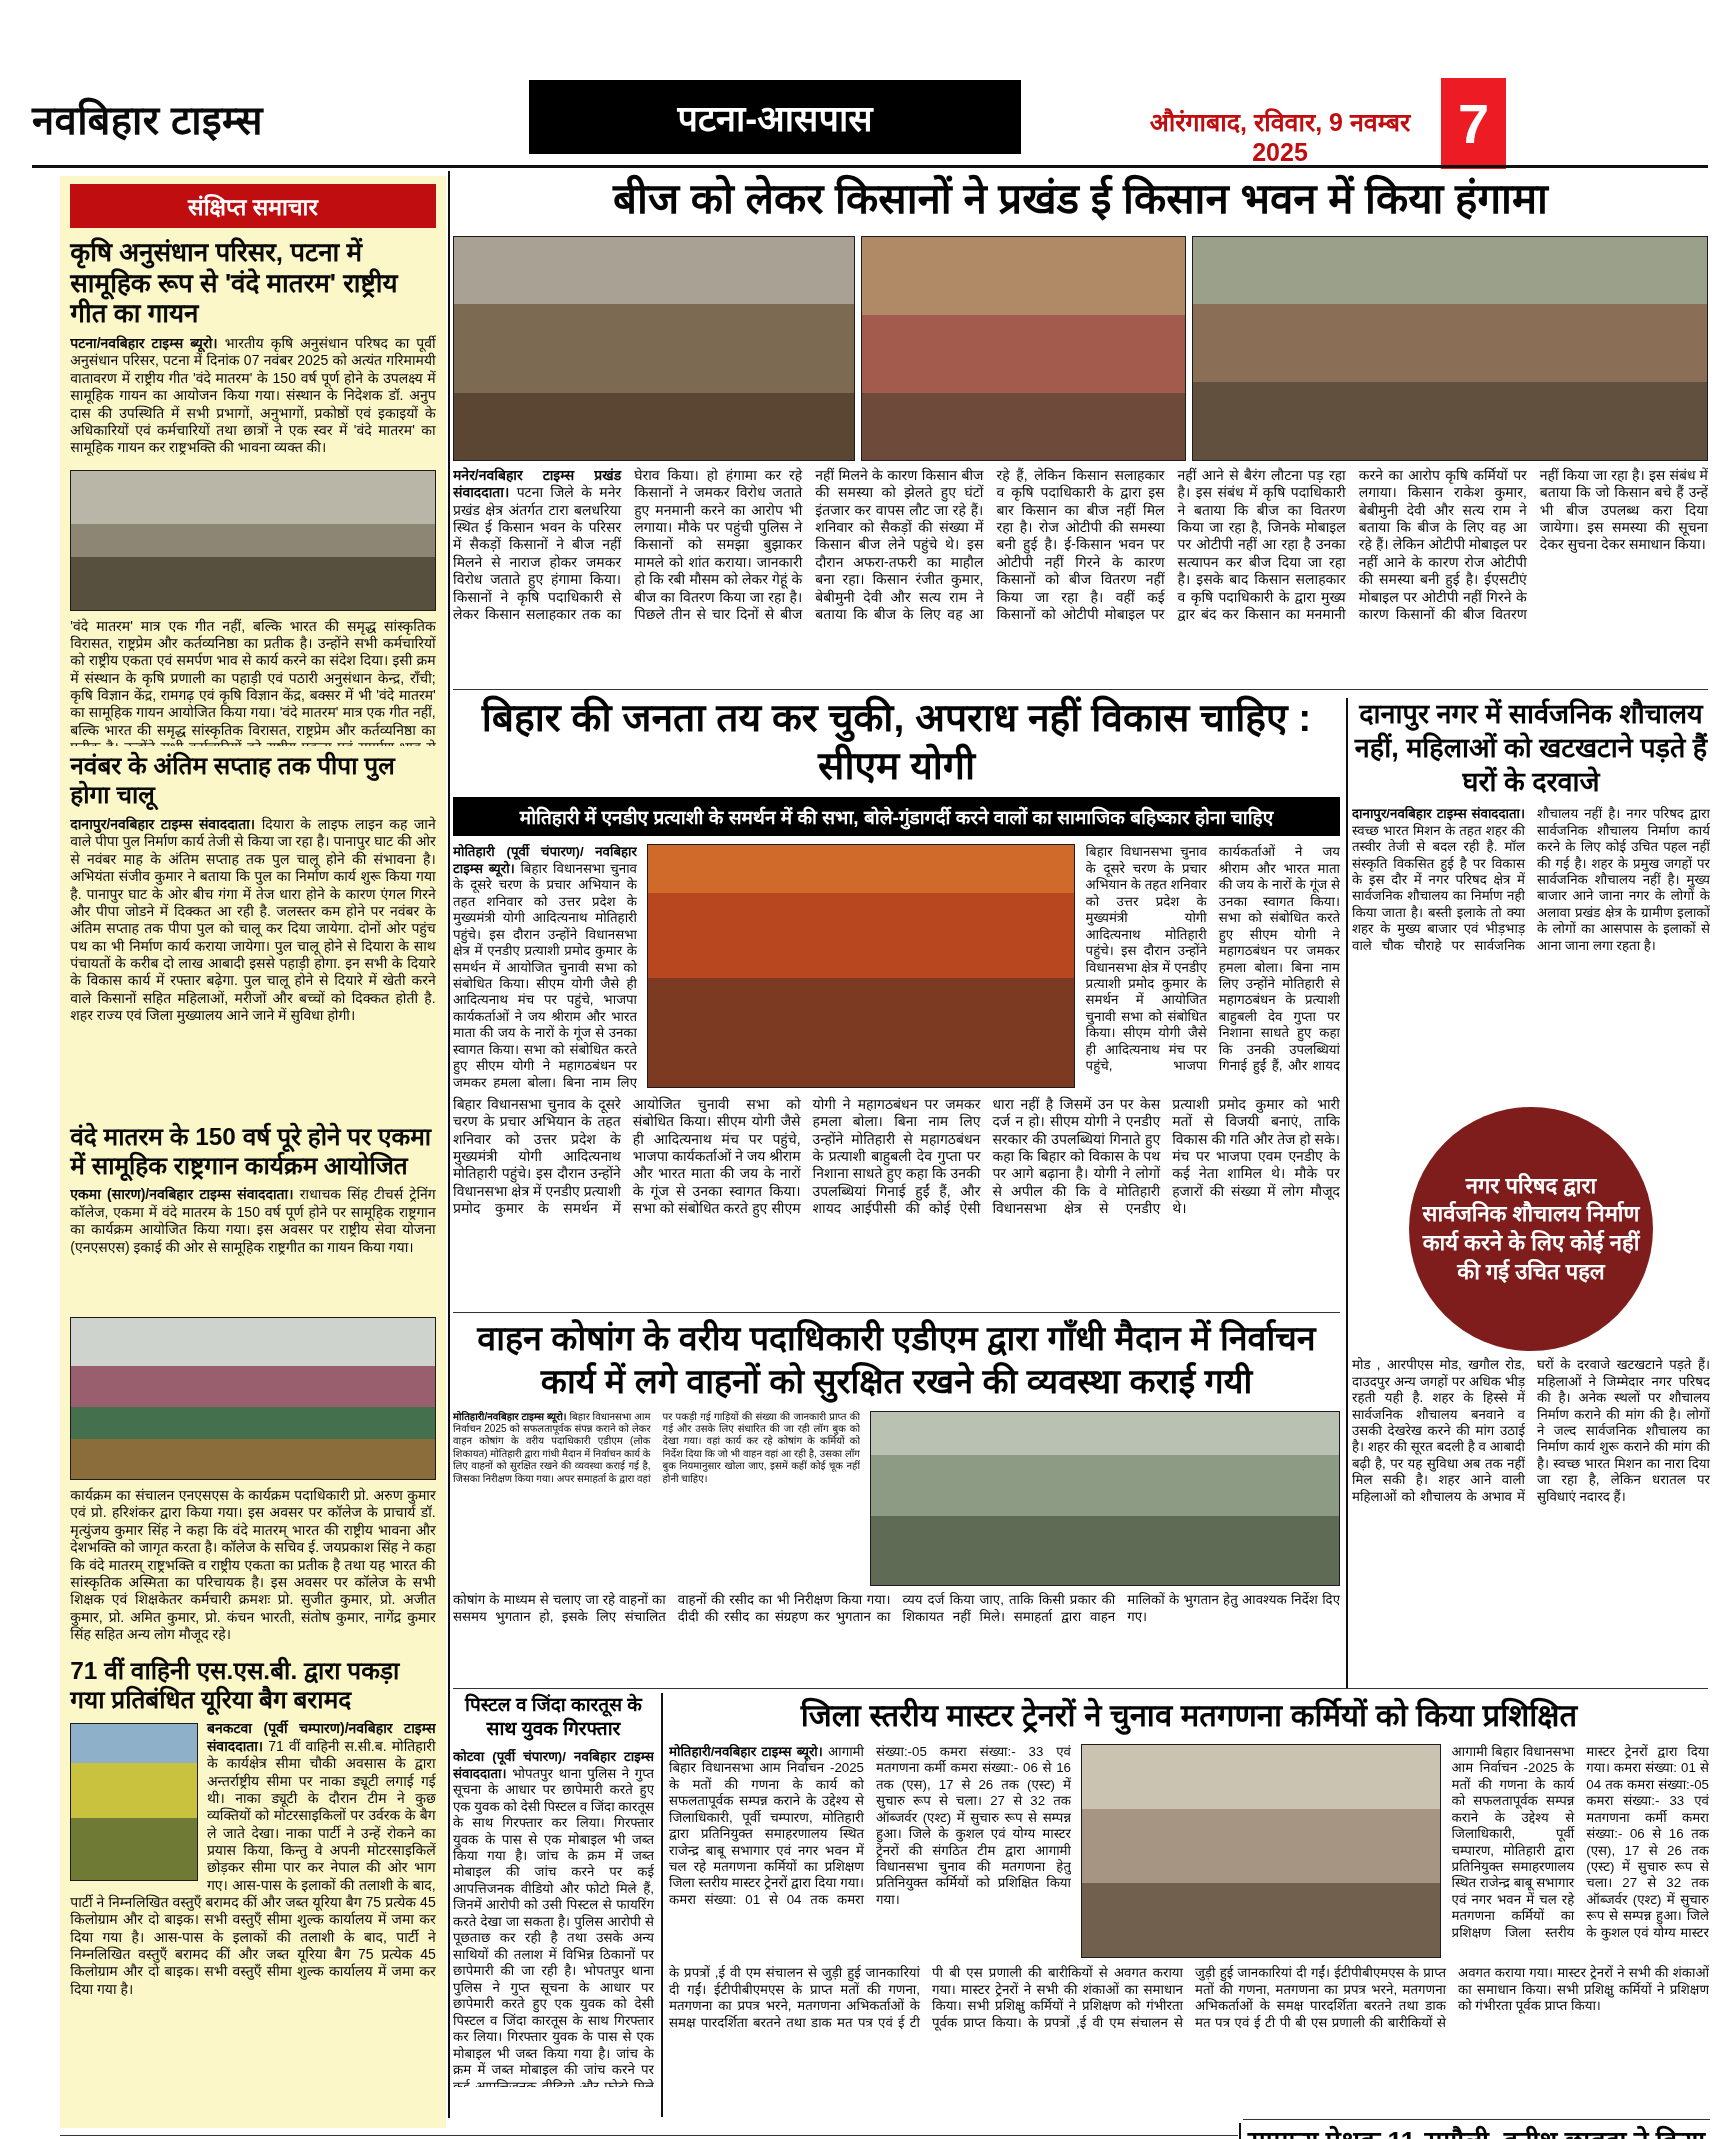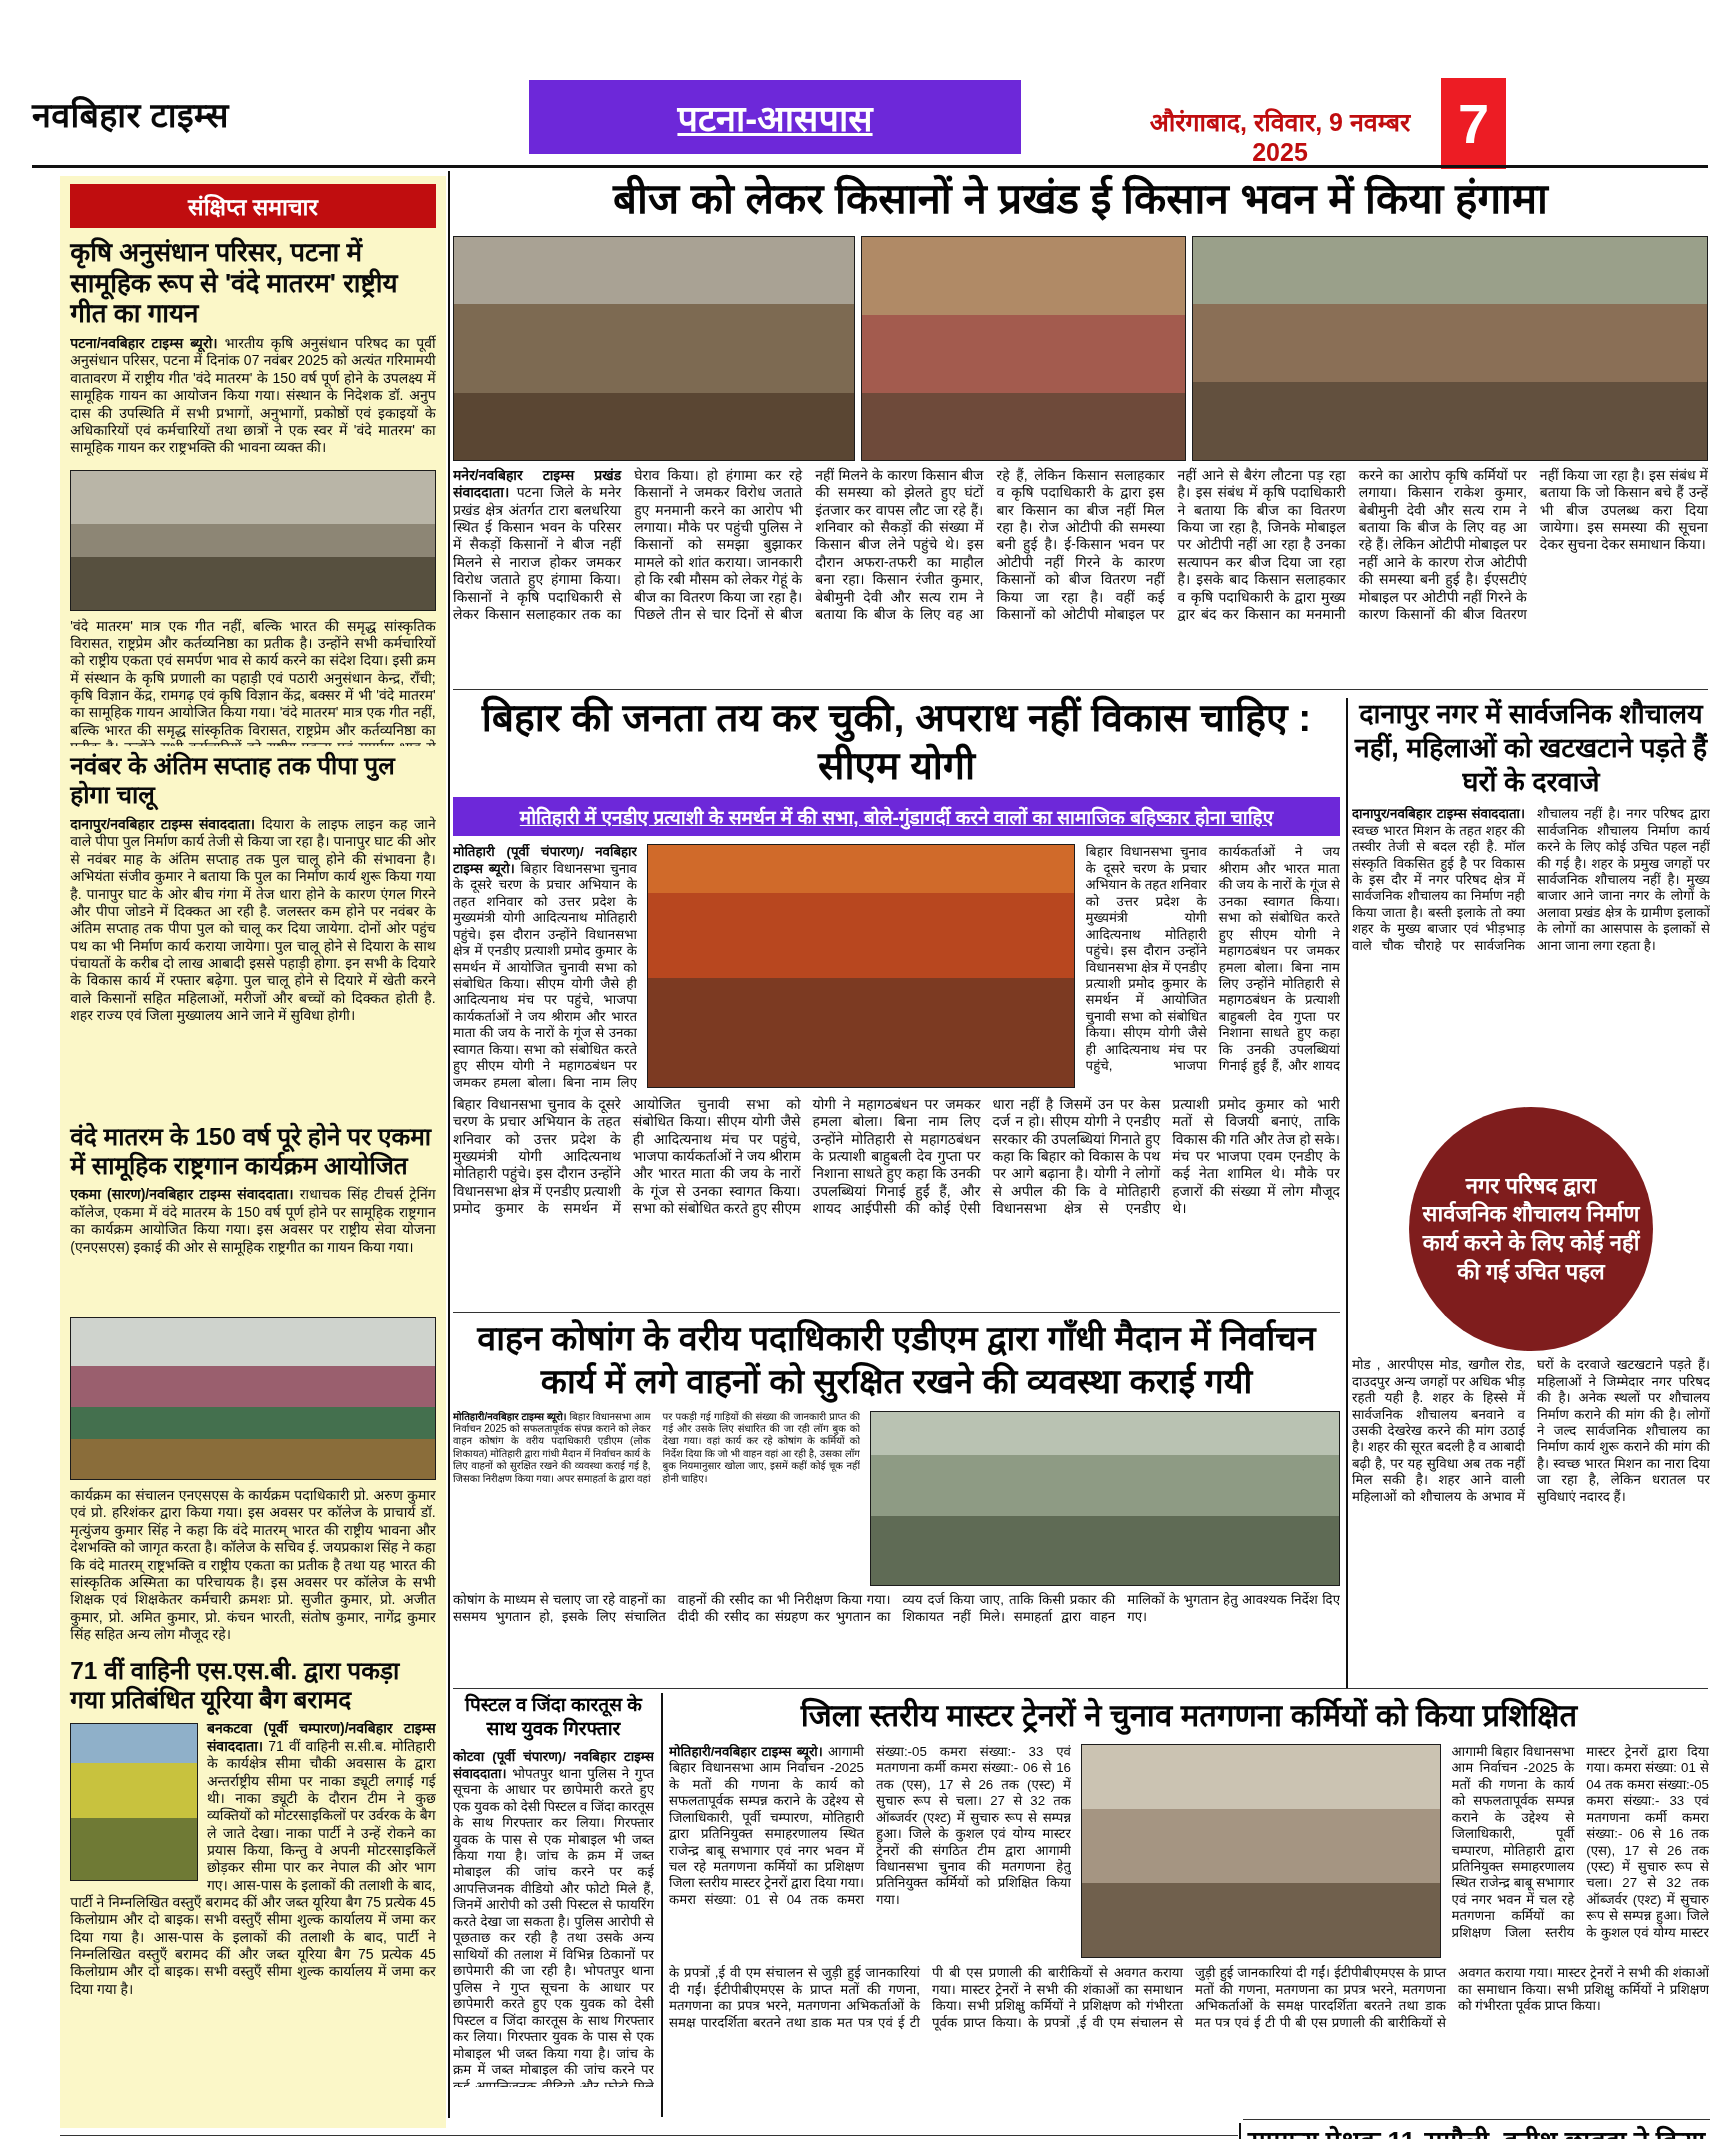--- a/index.html
+++ b/index.html
@@ -1,32 +1,32 @@
 <!DOCTYPE html>
 <html lang="hi" style="font-size:6.8px"><head>
 <meta charset="utf-8">
 <style>
   html,body{margin:0;padding:0;background:#e8e8e8;}
   #page{position:relative;width:1729px;height:2780px;background:#ffffff;overflow:hidden;
         font-family:"Liberation Sans",sans-serif;color:#0a0a0a;}
   .abs{position:absolute;}
   .rule-h{position:absolute;background:#111;height:2.6px;}
   .rule-v{position:absolute;background:#111;width:1.7px;}
-  .redbox{background:#6d28d9;color:#fff;text-decoration:underline;}
+  .redbox{background:#000000;color:#fff;}
   .center{text-align:center;}
   .photo{border:1.3px solid #1c1c1c;box-sizing:border-box;}
   .bodytext{font-size:14px;line-height:1.24;text-align:justify;overflow:hidden;word-break:break-word;}
   .dateline{font-weight:bold;}
   .cols2{column-count:2;column-gap:12px;}
   .cols4{column-count:4;column-gap:12px;}
   .cols5{column-count:5;column-gap:12px;}
   .cols7{column-count:7;column-gap:13px;}
   .headline{font-weight:bold;color:#050505;}
   
-  #masthead{left:32px;top:91px;font-size:34px;font-weight:bold;letter-spacing:0.4px;}
+  #masthead{left:32px;top:91px;font-size:40px;font-weight:bold;letter-spacing:0.4px;}
   #section-tab{left:529px;top:80px;width:492px;height:74px;font-size:36px;font-weight:bold;
                display:flex;align-items:center;justify-content:center;}
   #edition-date{left:1130px;top:104px;width:300px;font-size:25px;font-weight:bold;color:#c00d0f;text-align:center;}
   #page-num{left:1441px;top:78px;width:65px;height:91px;background:#ed1c24;color:#fff;
             font-size:56px;font-weight:bold;display:flex;align-items:center;justify-content:center;}
   
   #briefs{left:60px;top:176px;width:386px;height:1952px;background:#fbf7c8;box-sizing:border-box;
           padding:7.7px 10.3px;overflow:hidden;}
   .brief-band{background:#c00d0f;color:#fff;font-size:23px;font-weight:bold;text-align:center;
               padding:6px 13px;margin:0 0 9.4px 0;}

